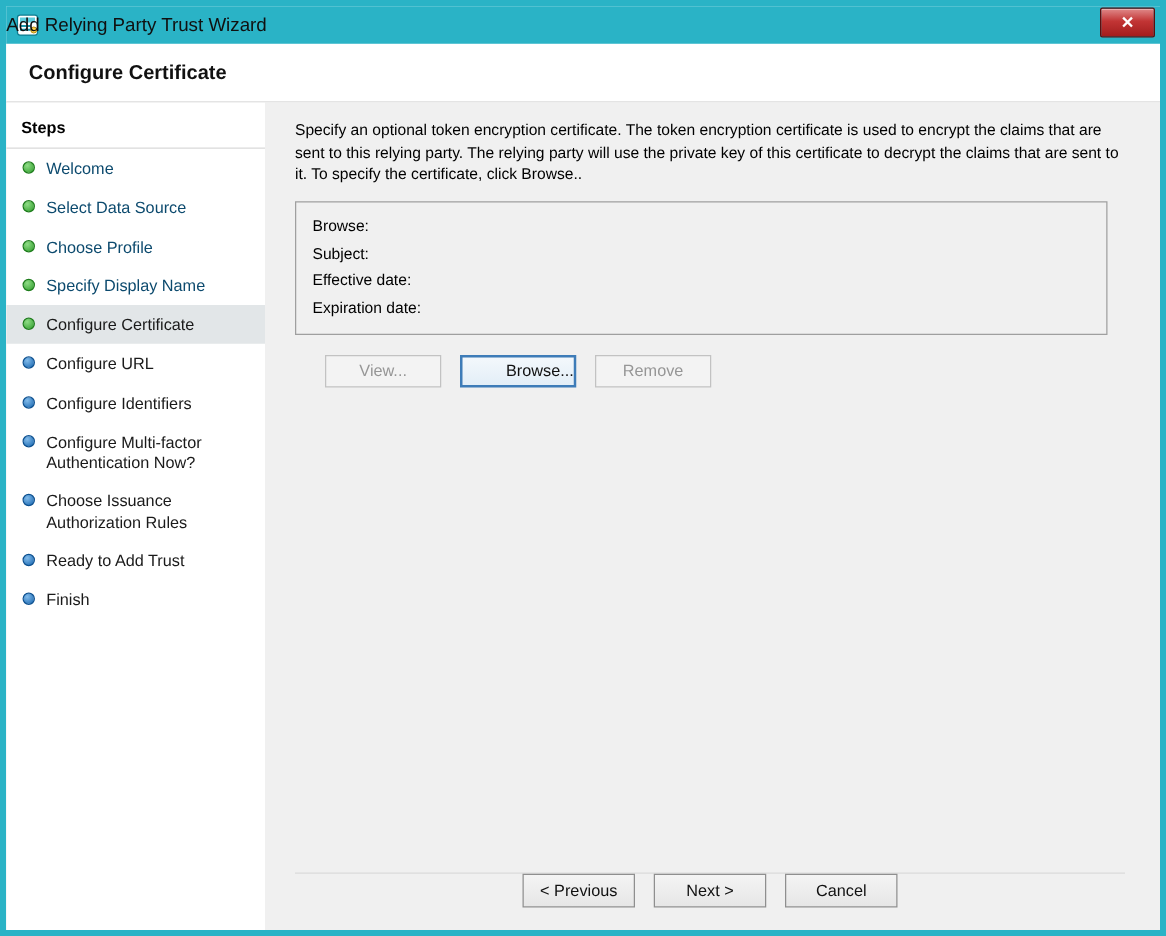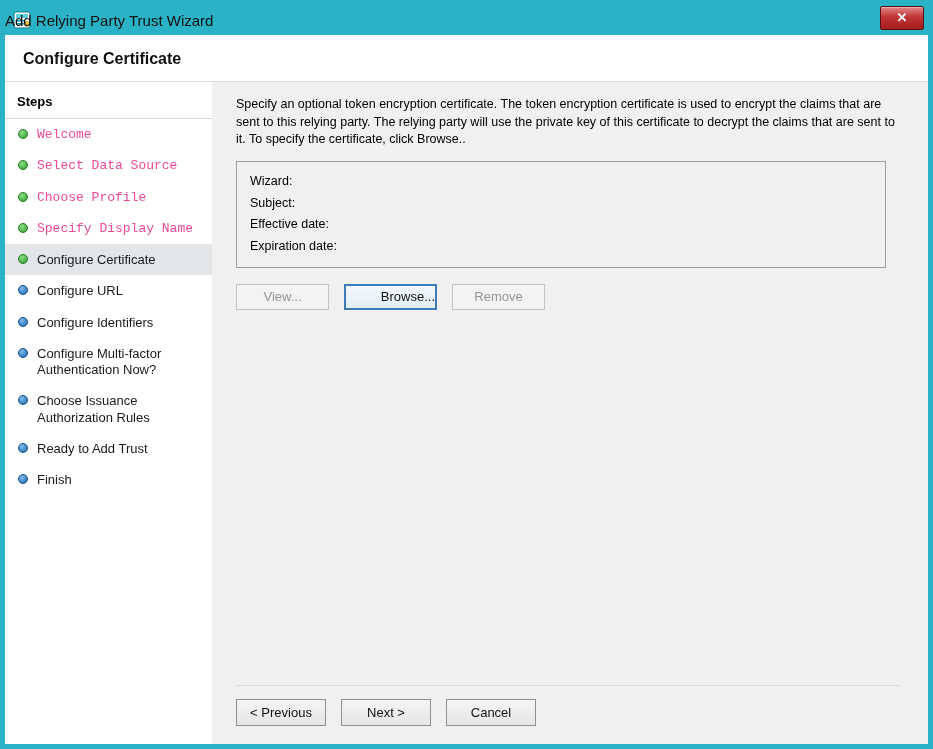--- a/index.html
+++ b/index.html
@@ -80,21 +80,21 @@
   }
   .dot-done{
     background:radial-gradient(circle at 35% 30%, #8fdc86, #2f9e2b);
     border:1px solid #1f7d1d;
   }
   .dot-pending{
     background:radial-gradient(circle at 35% 30%, #82bbea, #1565b0);
     border:1px solid #0e5190;
   }
   .step-label{ color:#1a1a1a; }
-  .step-label.link{ color:#ec4899; cursor:pointer;font-family:Liberation Mono, monospace; }
+  .step-label.link{ color:#0c4a6e; cursor:pointer; }
 
   
   .main{
     flex:1 1 auto;
     display:flex; flex-direction:column;
     padding:14px 28px 18px 24px;
     background:#f0f0f0;
   }
   .desc{
     font-size:12.5px; line-height:1.4;
@@ -104,21 +104,21 @@
   .cert-box{
     width:650px;
     border:1px solid #9f9f9f;
     padding:9px 13px 10px 13px;
     margin-bottom:16px;
   }
   .cert-row{
     font-size:12.5px;
     padding:3.5px 0 4px 0;
   }
-  .btn-row{ display:flex; gap:15px; }
+  .btn-row{ display:flex; gap:15px;margin-left:24px; }
   .btn{
     width:93px; height:26px;
     font-size:13px; font-family:"Liberation Sans", sans-serif;
     background:linear-gradient(#f4f4f4,#e6e6e6);
     border:1px solid #8f8f8f;
     color:#111;
     cursor:pointer;
   }
   .btn:disabled{
     background:#f3f3f3;
@@ -129,22 +129,21 @@
   .btn.focused{
     border:2px solid #3e7cb8;
     background:linear-gradient(#f3f8fc,#e3eef7);
     text-align:right;
   }
 
   
   .footer{
     margin-top:auto;
     border-top:1px solid #dadada;
-    padding-top:13px;
-    display:flex; justify-content:flex-start; gap:15px;
+    display:flex; justify-content:center; gap:15px;
   }
   .footer .btn{ width:90px; height:27px; }
 </style>
 </head>
 <body>
 
 <div class="window">
 
   <div class="titlebar">
     <span class="title-icon">
@@ -212,21 +211,21 @@
       <div class="step-item">
         <span class="dot dot-pending"></span>
         <span class="step-label">Finish</span>
       </div>
     </div>
 
     <div class="main">
       <p class="desc">Specify an optional token encryption certificate.  The token encryption certificate is used to encrypt the claims that are sent to this relying party.  The relying party will use the private key of this certificate to decrypt the claims that are sent to it.  To specify the certificate, click Browse..</p>
 
       <div class="cert-box">
-        <div class="cert-row">Wizard:</div>
+        <div class="cert-row">Browse:</div>
         <div class="cert-row">Subject:</div>
         <div class="cert-row">Effective date:</div>
         <div class="cert-row">Expiration date:</div>
       </div>
 
       <div class="btn-row">
         <button class="btn" disabled="">View...</button>
         <button class="btn focused">Browse...</button>
         <button class="btn" disabled="">Remove</button>
       </div>

